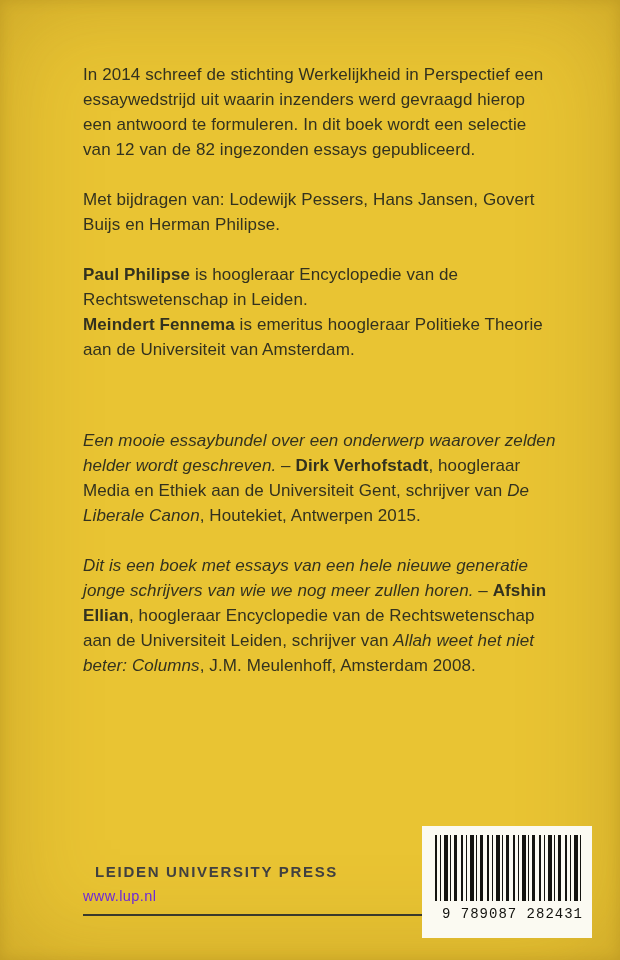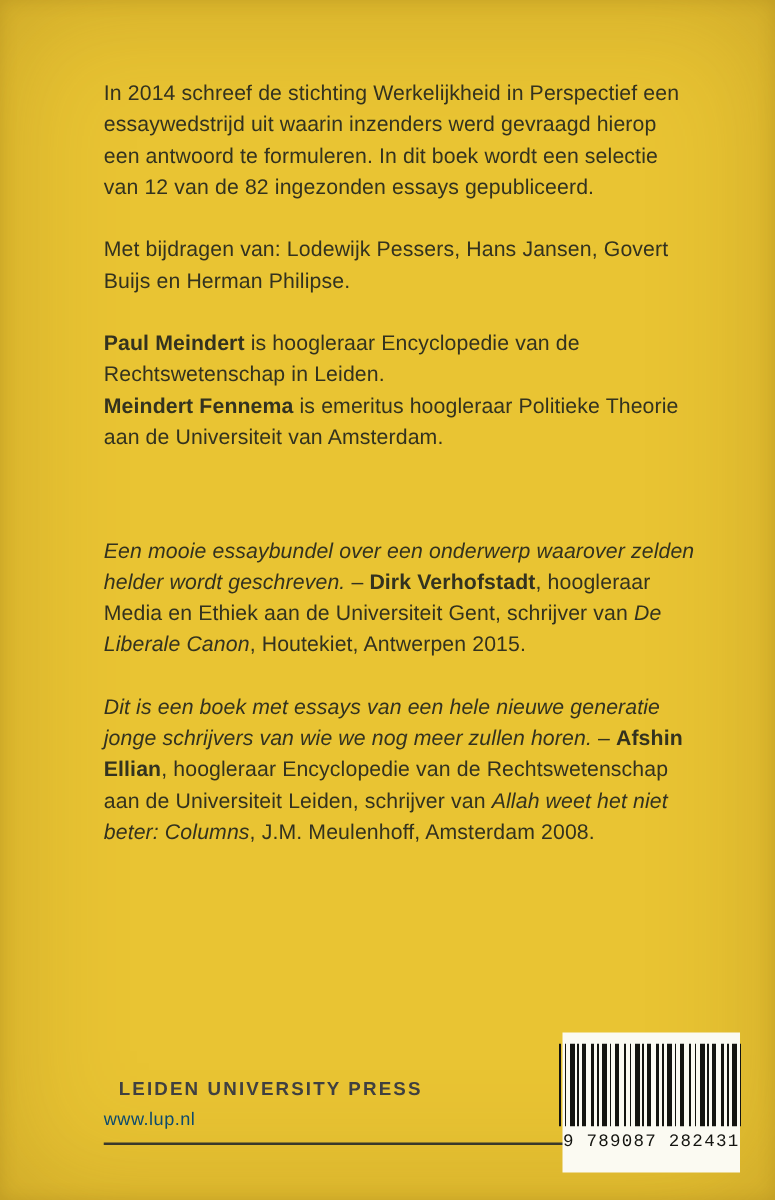--- a/index.html
+++ b/index.html
@@ -53,44 +53,44 @@
     font-size: 15px;
     letter-spacing: 1.7px;
     margin: 0 0 8px 12px;
     color: #404040;
     font-weight: bold;
   }
   .website {
     font-size: 14.5px;
     letter-spacing: 0.4px;
     margin: 0;
-    color: #0c4a6e;
+    color: #6d28d9;
   }
 
   .rule {
     position: absolute;
     left: 83px;
     right: 28px;
     bottom: 44px;
     height: 2px;
     background: #3a392b;
   }
 
   .barcode {
     position: absolute;
     right: 28px;
     bottom: 22px;
-    width: 142px;
+    width: 170px;
     height: 112px;
     background: #fbfaf2;
     box-sizing: border-box;
     padding: 9px 9px 4px 9px;
     display: flex;
     flex-direction: column;
-    align-items: center;
+    align-items: flex-end;
   }
   .bars {
     width: 148px;
     height: 66px;
     background: repeating-linear-gradient(
       90deg,
       #141410 0 2px, transparent 2px 5px,
       #141410 5px 6px, transparent 6px 9px,
       #141410 9px 13px, transparent 13px 15px,
       #141410 15px 16px, transparent 16px 19px,
@@ -112,21 +112,21 @@
 <div class="cover">
 
   <div class="content">
 
 
     <p class="para">In 2014 schreef de stichting Werkelijkheid in Perspectief een essaywedstrijd uit waarin inzenders werd gevraagd hierop een antwoord te formuleren. In dit boek wordt een selectie van 12 van de 82 ingezonden essays gepubliceerd.</p>
 
     <p class="para">Met bijdragen van: Lodewijk Pessers, Hans Jansen, Govert Buijs en Herman Philipse.</p>
 
     <div class="authors">
-      <p class="author-line"><span class="bold">Paul Meindert</span><span> is hoogleraar Encyclopedie van de Rechtswetenschap in Leiden.</span></p>
+      <p class="author-line"><span class="bold">Paul Philipse</span><span> is hoogleraar Encyclopedie van de Rechtswetenschap in Leiden.</span></p>
       <p class="author-line"><span class="bold">Meindert Fennema</span><span> is emeritus hoogleraar Politieke Theorie aan de Universiteit van Amsterdam.</span></p>
     </div>
 
     <div class="gap-large"></div>
 
     <p class="para"><span class="italic">Een mooie essaybundel over een onderwerp waarover zelden helder wordt geschreven.</span><span> – </span><span class="bold">Dirk Verhofstadt</span><span>, hoogleraar Media en Ethiek aan de Universiteit Gent, schrijver van </span><span class="italic">De Liberale Canon</span><span>, Houtekiet, Antwerpen 2015.</span></p>
 
     <p class="para"><span class="italic">Dit is een boek met essays van een hele nieuwe generatie jonge schrijvers van wie we nog meer zullen horen.</span><span> – </span><span class="bold">Afshin Ellian</span><span>, hoogleraar Encyclopedie van de Rechtswetenschap aan de Universiteit Leiden, schrijver van </span><span class="italic">Allah weet het niet beter: Columns</span><span>, J.M. Meulenhoff, Amsterdam 2008.</span></p>
 
   </div>

